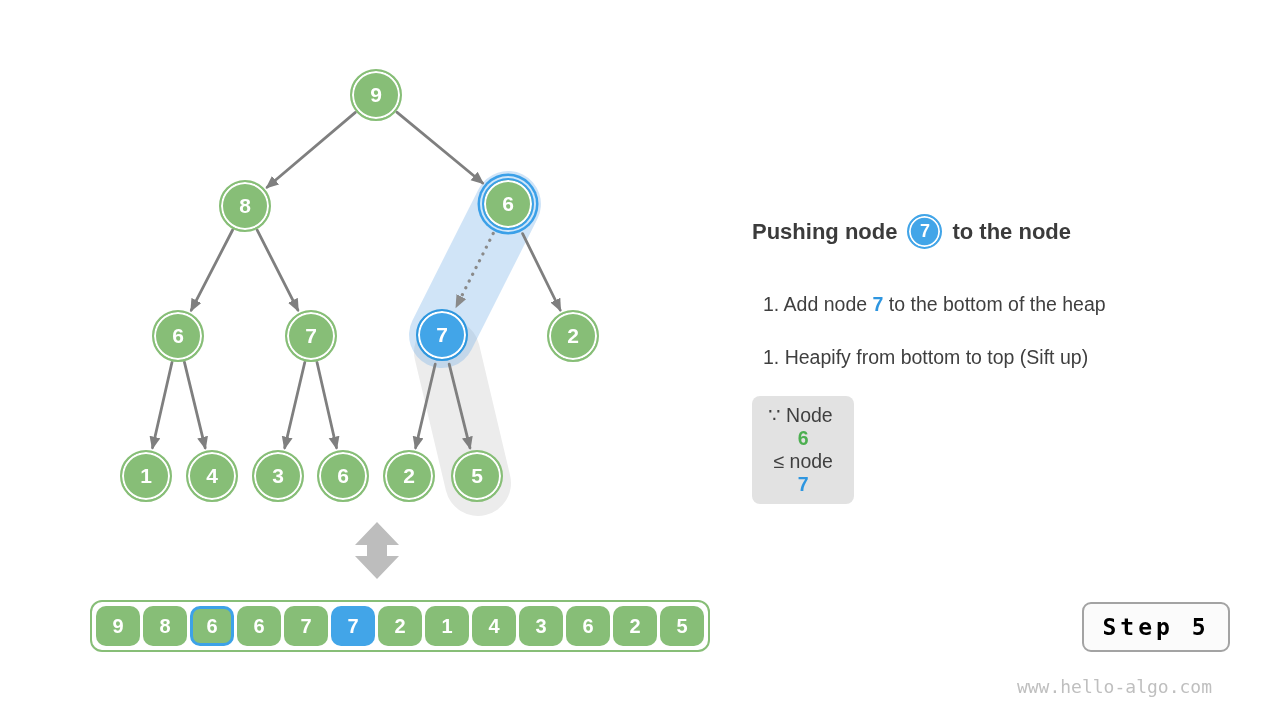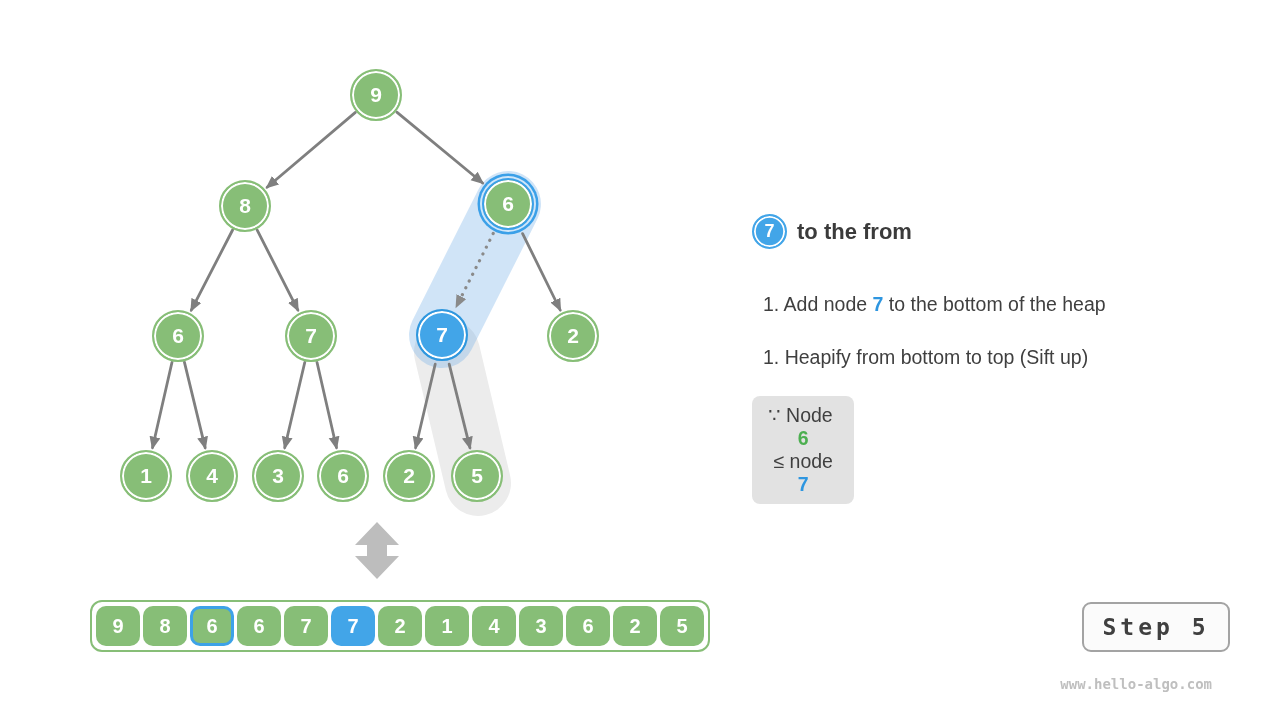--- a/index.html
+++ b/index.html
@@ -85,26 +85,26 @@
 
   
   .step-badge {
     position: absolute; left: 1082px; top: 602px;
     width: 148px; height: 50px;
     border: 2px solid #A3A3A3; border-radius: 9px;
     background: #FBFBFB;
     display: flex; align-items: center; justify-content: center;
     font-family: "DejaVu Sans Mono", "Liberation Mono", monospace;
     font-size: 23px; font-weight: bold; letter-spacing: 4px;
-    color: #404040;
+    color: #000000;
   }
   .watermark {
     position: absolute; right: 68px; top: 676px;
     font-family: "DejaVu Sans Mono", "Liberation Mono", monospace;
-    font-size: 14px; color: #BFBFBF; font-weight: bold;
+    font-size: 18px; color: #BFBFBF;
   }
 </style>
 </head>
 <body>
 
 <div class="canvas">
 
   <svg class="underlay" width="1280" height="720" viewBox="0 0 1280 720">
     <defs>
       <marker id="ah" markerUnits="userSpaceOnUse" markerWidth="14" markerHeight="12" refX="11" refY="5.5" orient="auto">
@@ -154,22 +154,23 @@
   <div class="node blue" style="left:416px; top:309px">7</div>
   <div class="node" style="left:547px; top:310px">2</div>
   <div class="node" style="left:120px; top:450px">1</div>
   <div class="node" style="left:186px; top:450px">4</div>
   <div class="node" style="left:252px; top:450px">3</div>
   <div class="node" style="left:317px; top:450px">6</div>
   <div class="node" style="left:383px; top:450px">2</div>
   <div class="node" style="left:451px; top:450px">5</div>
 
   <div class="panel-title">
+    <span class="pre">Pushing node</span>
     <span class="title-circle">7</span>
-    <span class="pre">to the from</span>
+    <span class="pre">to the node</span>
   </div>
 
   <div class="step-line one">
     <span class="pre">1. Add node </span><span class="num-blue pre">7</span><span class="pre"> to the bottom of the heap</span>
   </div>
 
   <div class="step-line two">
     <span class="pre">1. Heapify from bottom to top (Sift up)</span>
   </div>
 

